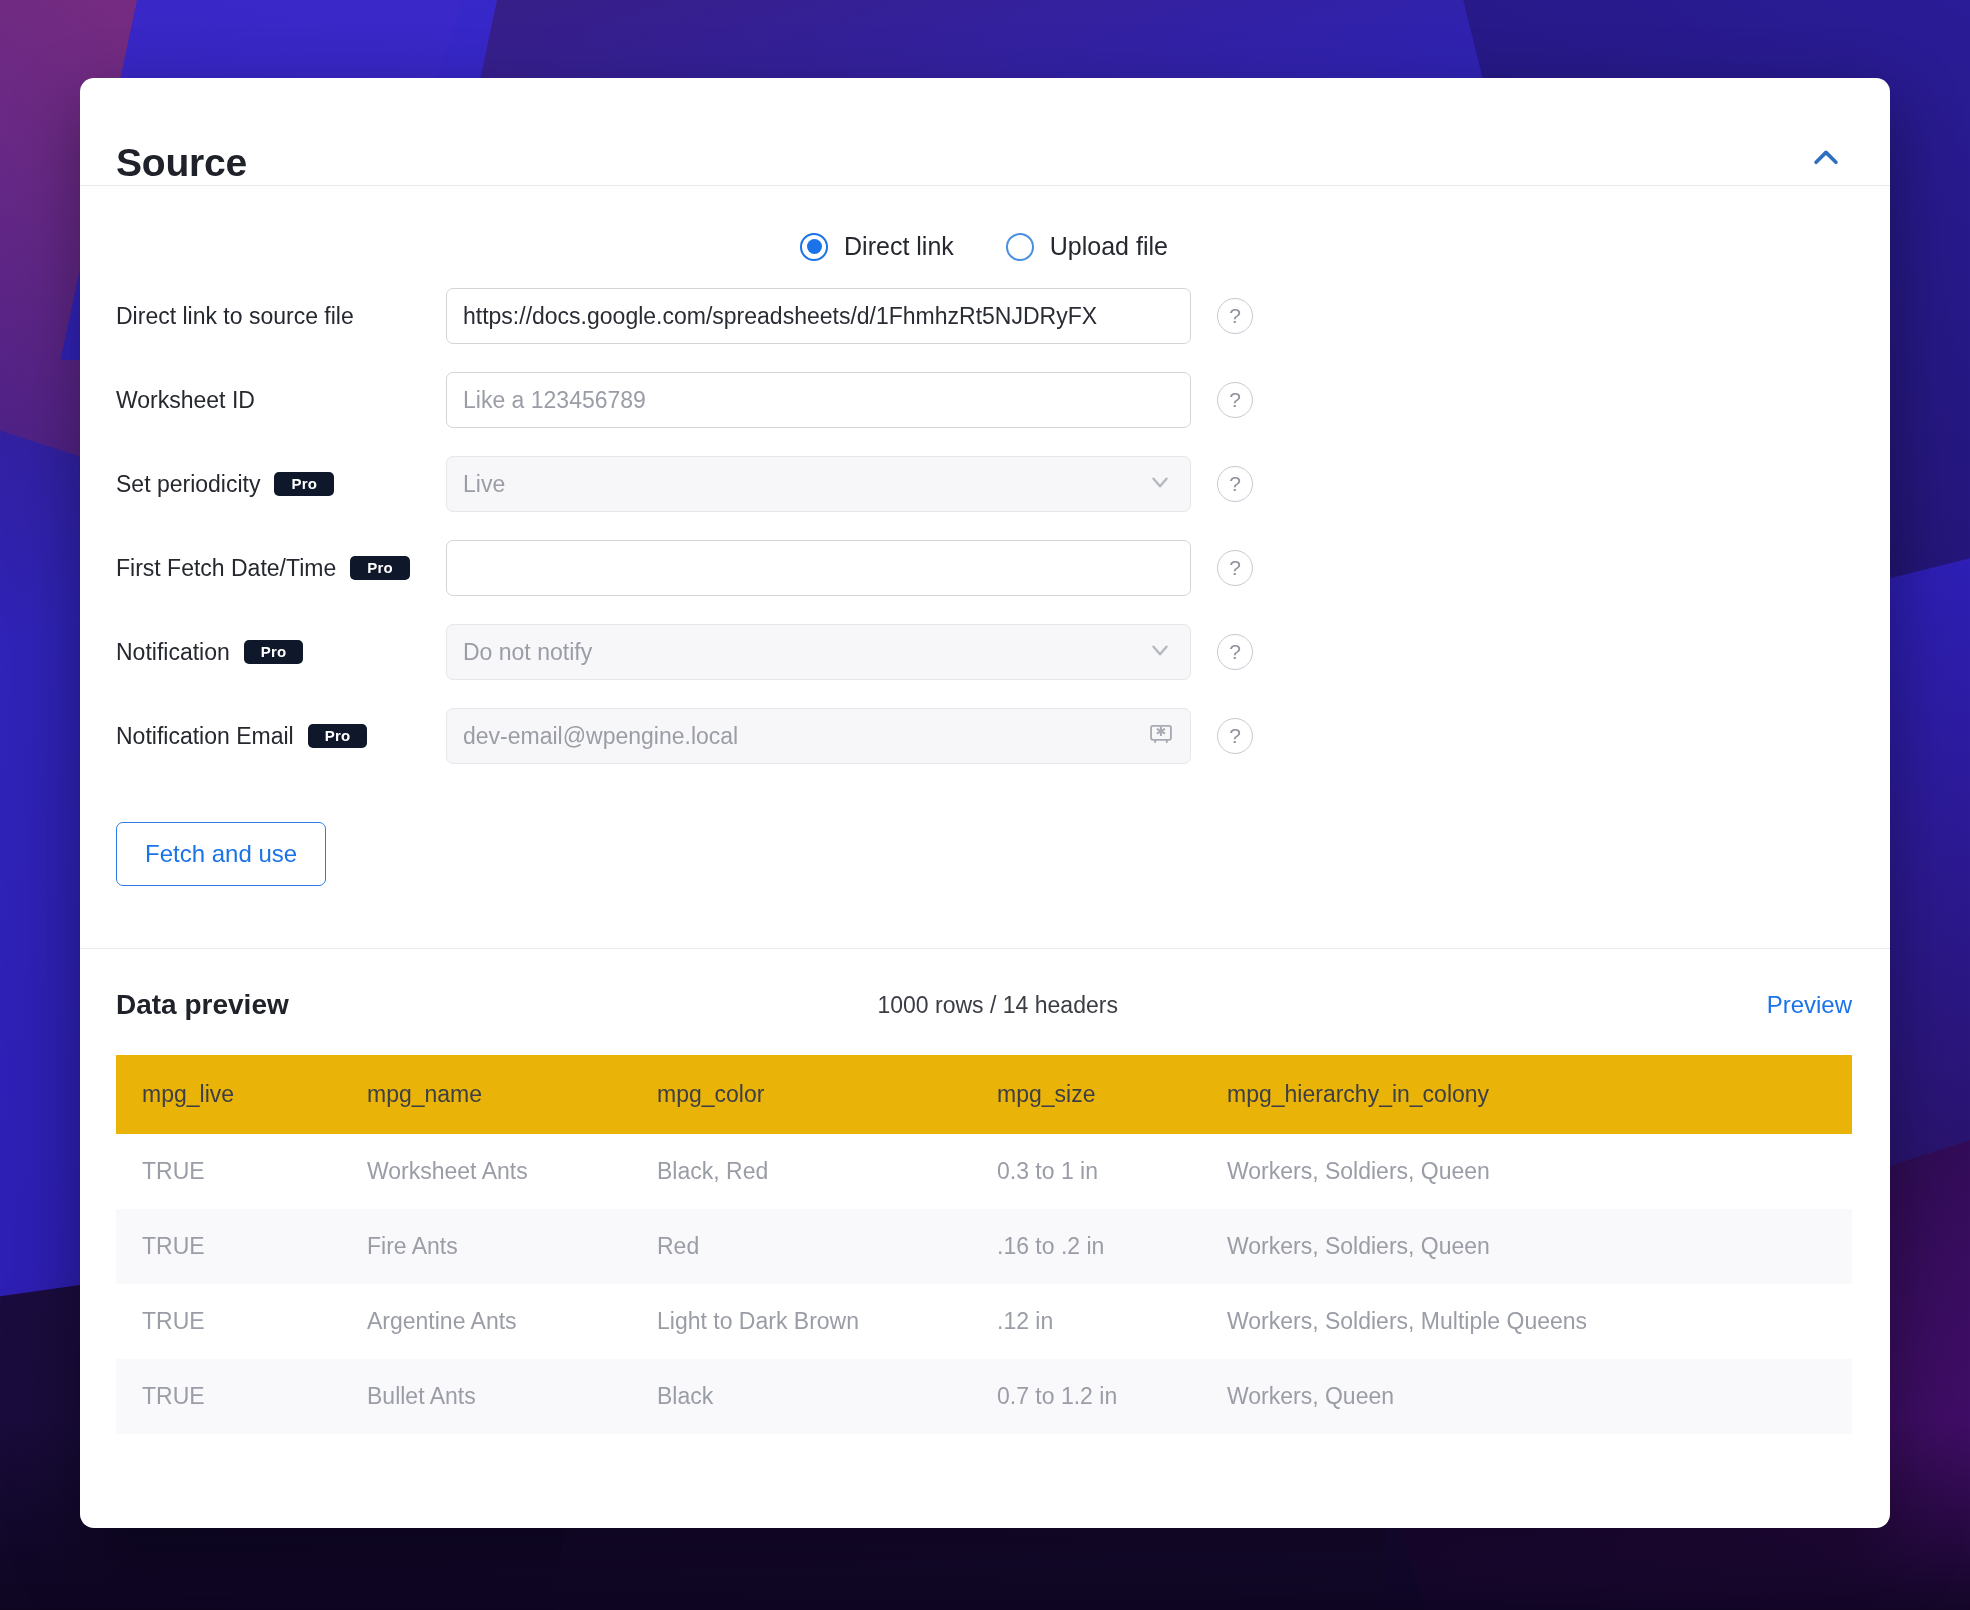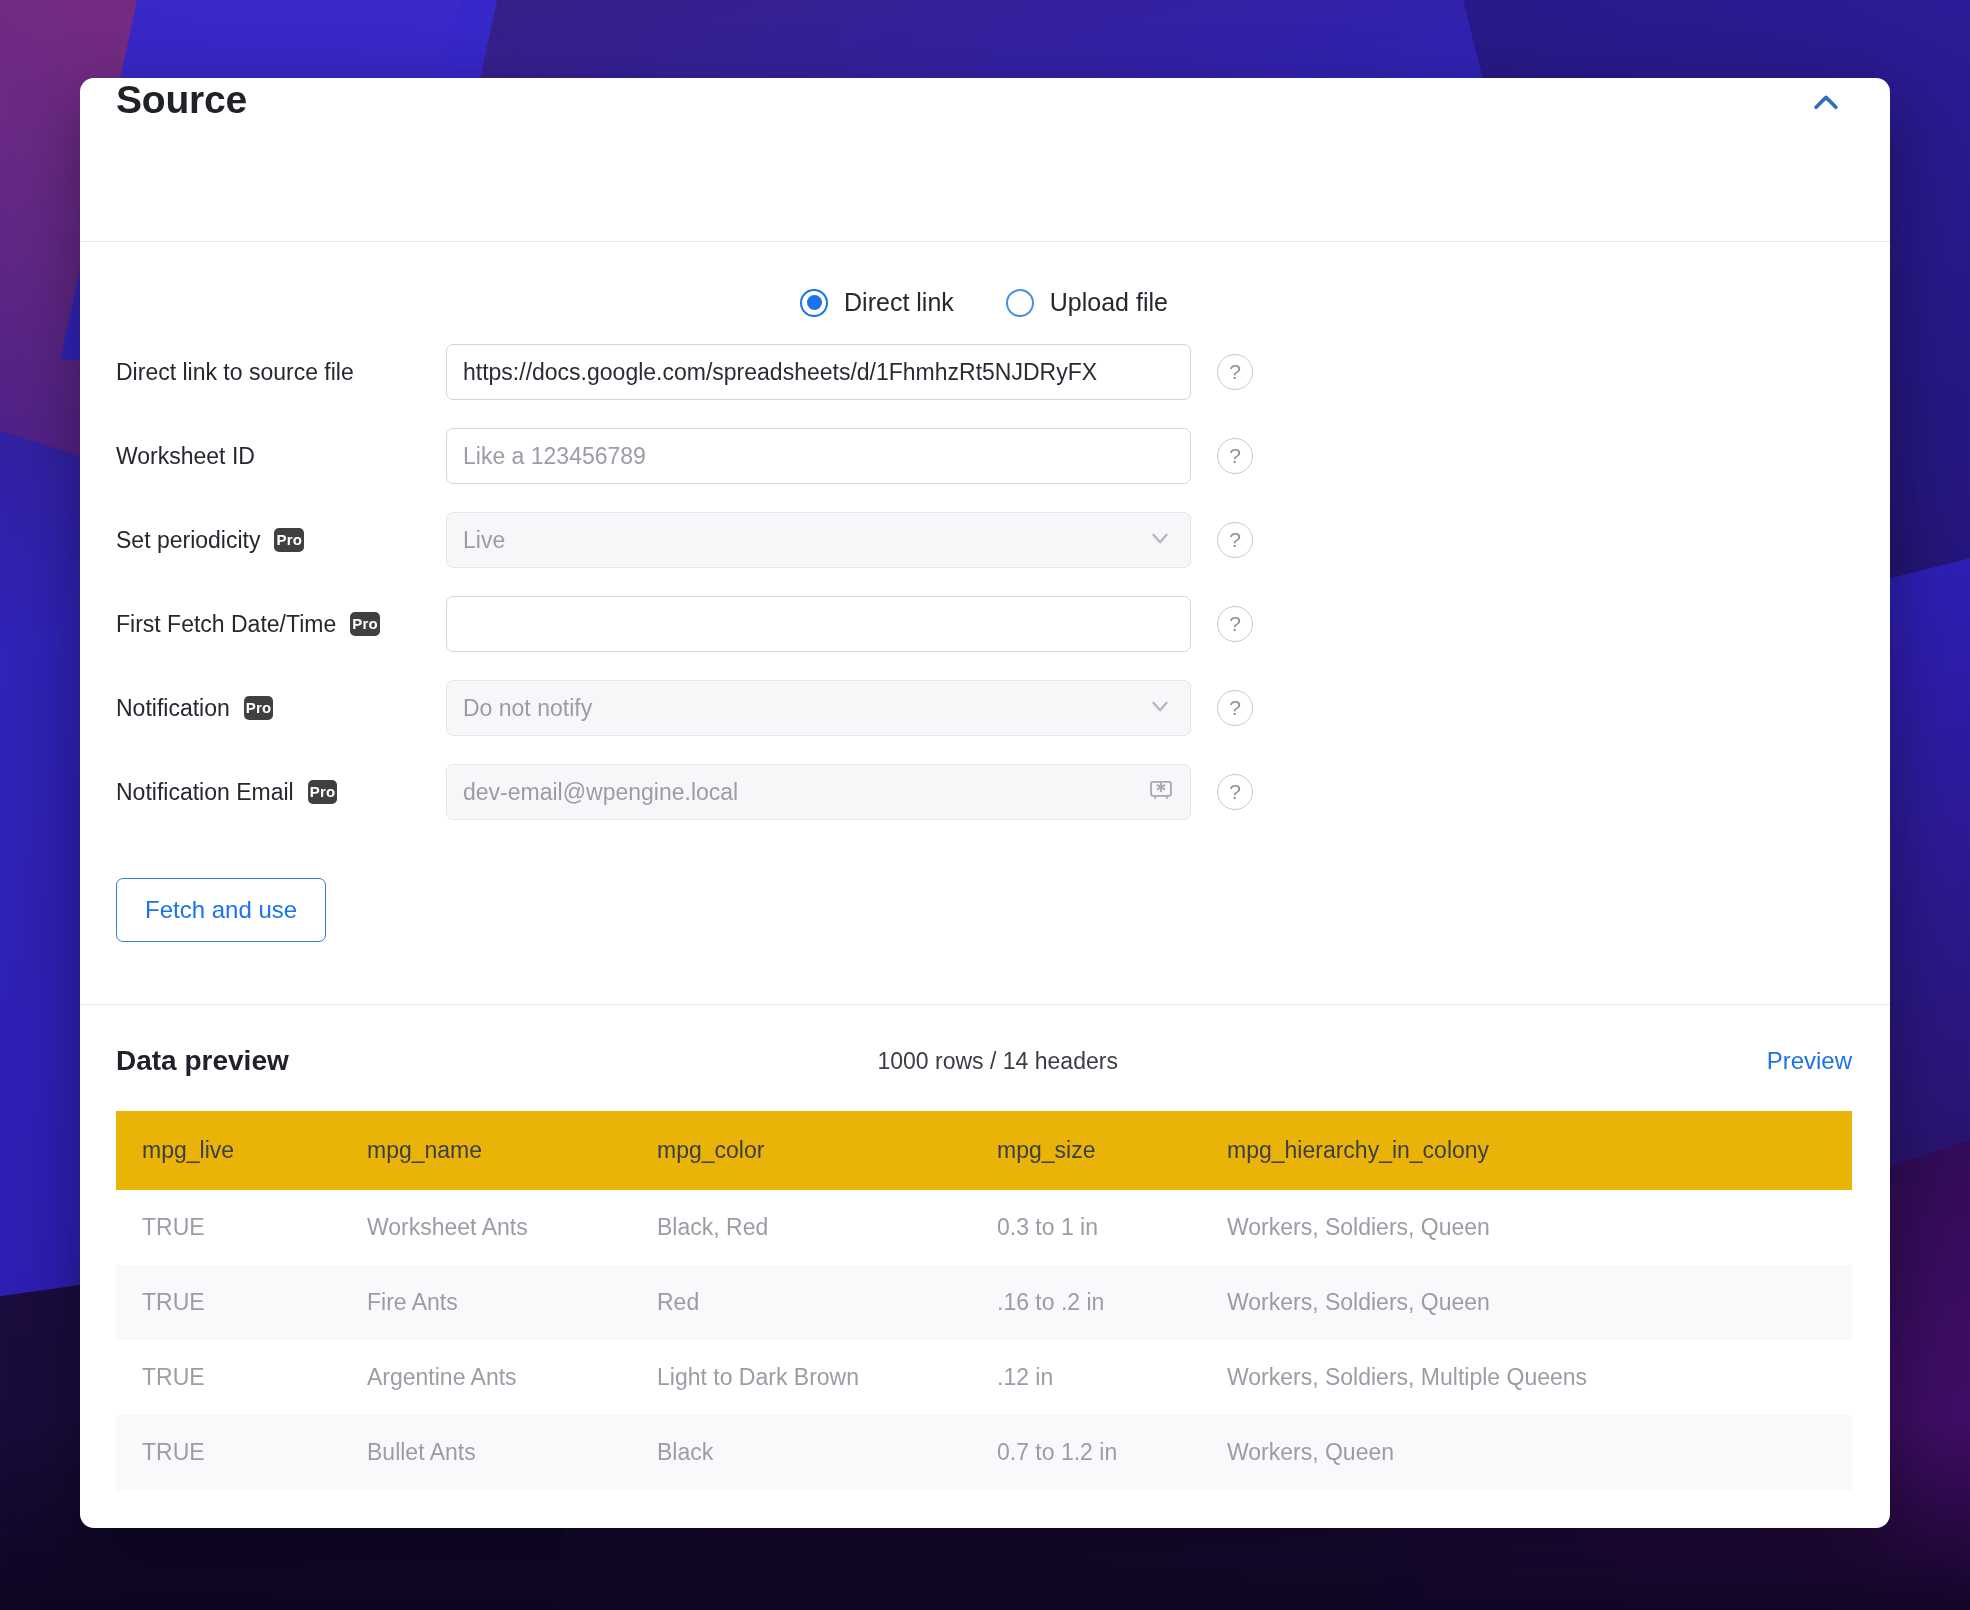--- a/index.html
+++ b/index.html
@@ -48,23 +48,23 @@
     left: 80px; top: 78px;
     width: 1810px; height: 1450px;
     background: #ffffff;
     border-radius: 14px;
     box-shadow: 0 26px 70px rgba(0,0,0,.38);
     overflow: hidden;
   }
 
   
   .card-header {
-    height: 164px;
+    height: 108px;
     padding: 0 38px 0 36px;
-    display: flex; align-items: flex-start; justify-content: space-between;
+    display: flex; align-items: flex-end; justify-content: space-between;
     border-bottom: 1px solid #e9e9ed;
   }
   .card-title {
     font-size: 39px; font-weight: bold; color: #20222a;
     letter-spacing: -.2px;
   }
   .collapse-btn {
     width: 52px; height: 52px;
     display: flex; align-items: center; justify-content: center;
     cursor: pointer; background: none; border: none; padding: 0;
@@ -93,23 +93,23 @@
   .form-row {
     display: flex; align-items: center;
     margin-bottom: 28px;
   }
   .form-label {
     width: 330px; flex: none;
     font-size: 23px; color: #26282f;
     display: flex; align-items: center; gap: 14px;
   }
   .pro-badge {
-    background: #404040; color: #fff;
+    background: #0f172a; color: #fff;
     font-size: 15px; font-weight: bold;
-    padding: 4px 2px 5px; border-radius: 5px;
+    padding: 4px 17px 5px; border-radius: 5px;
     letter-spacing: .2px; line-height: 1;
   }
   .field-wrap { position: relative; width: 745px; flex: none; }
   .field {
     width: 100%; height: 56px;
     border: 1px solid #d3d5db; border-radius: 7px;
     background: #fff;
     font-size: 23px; color: #2a2c33;
     padding: 0 16px;
     font-family: "Liberation Sans", sans-serif;

